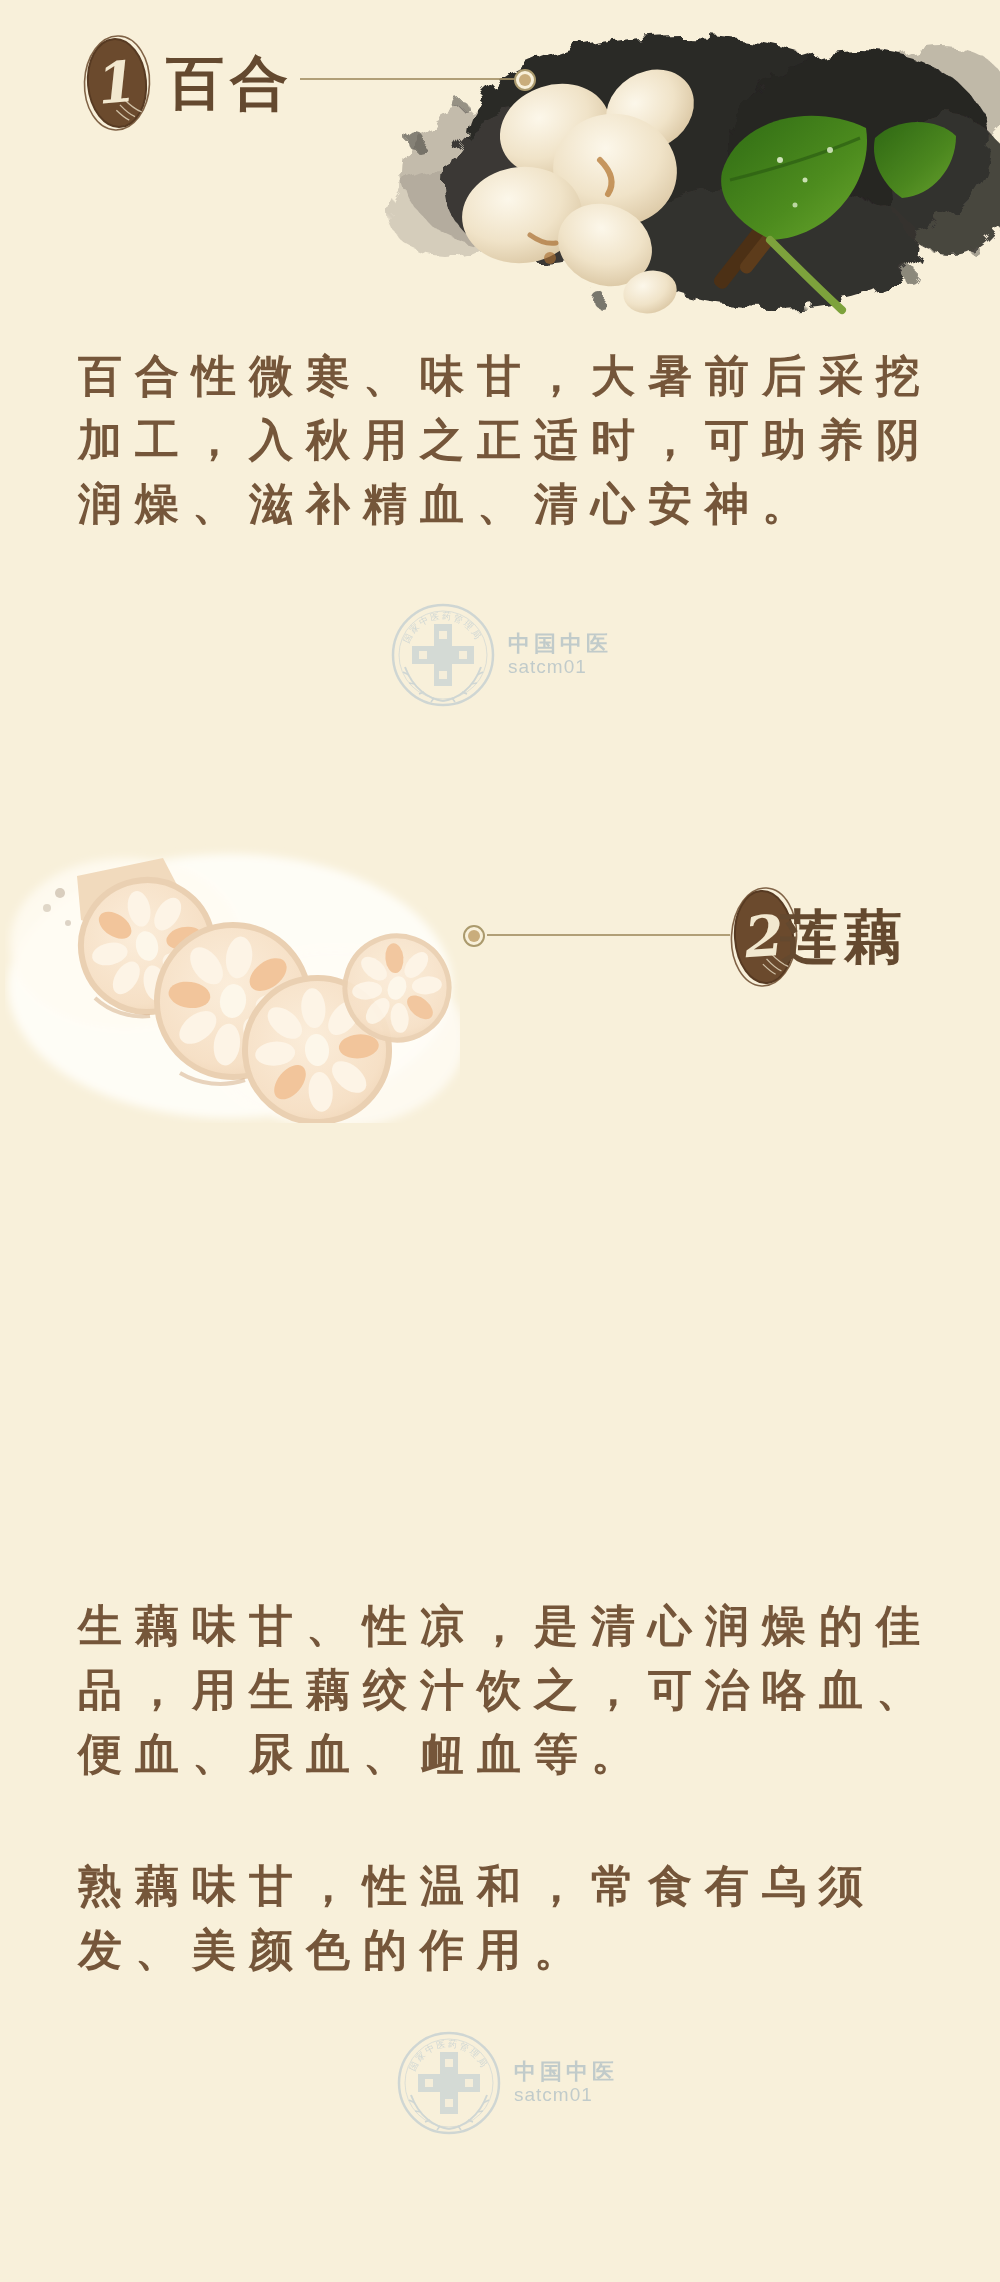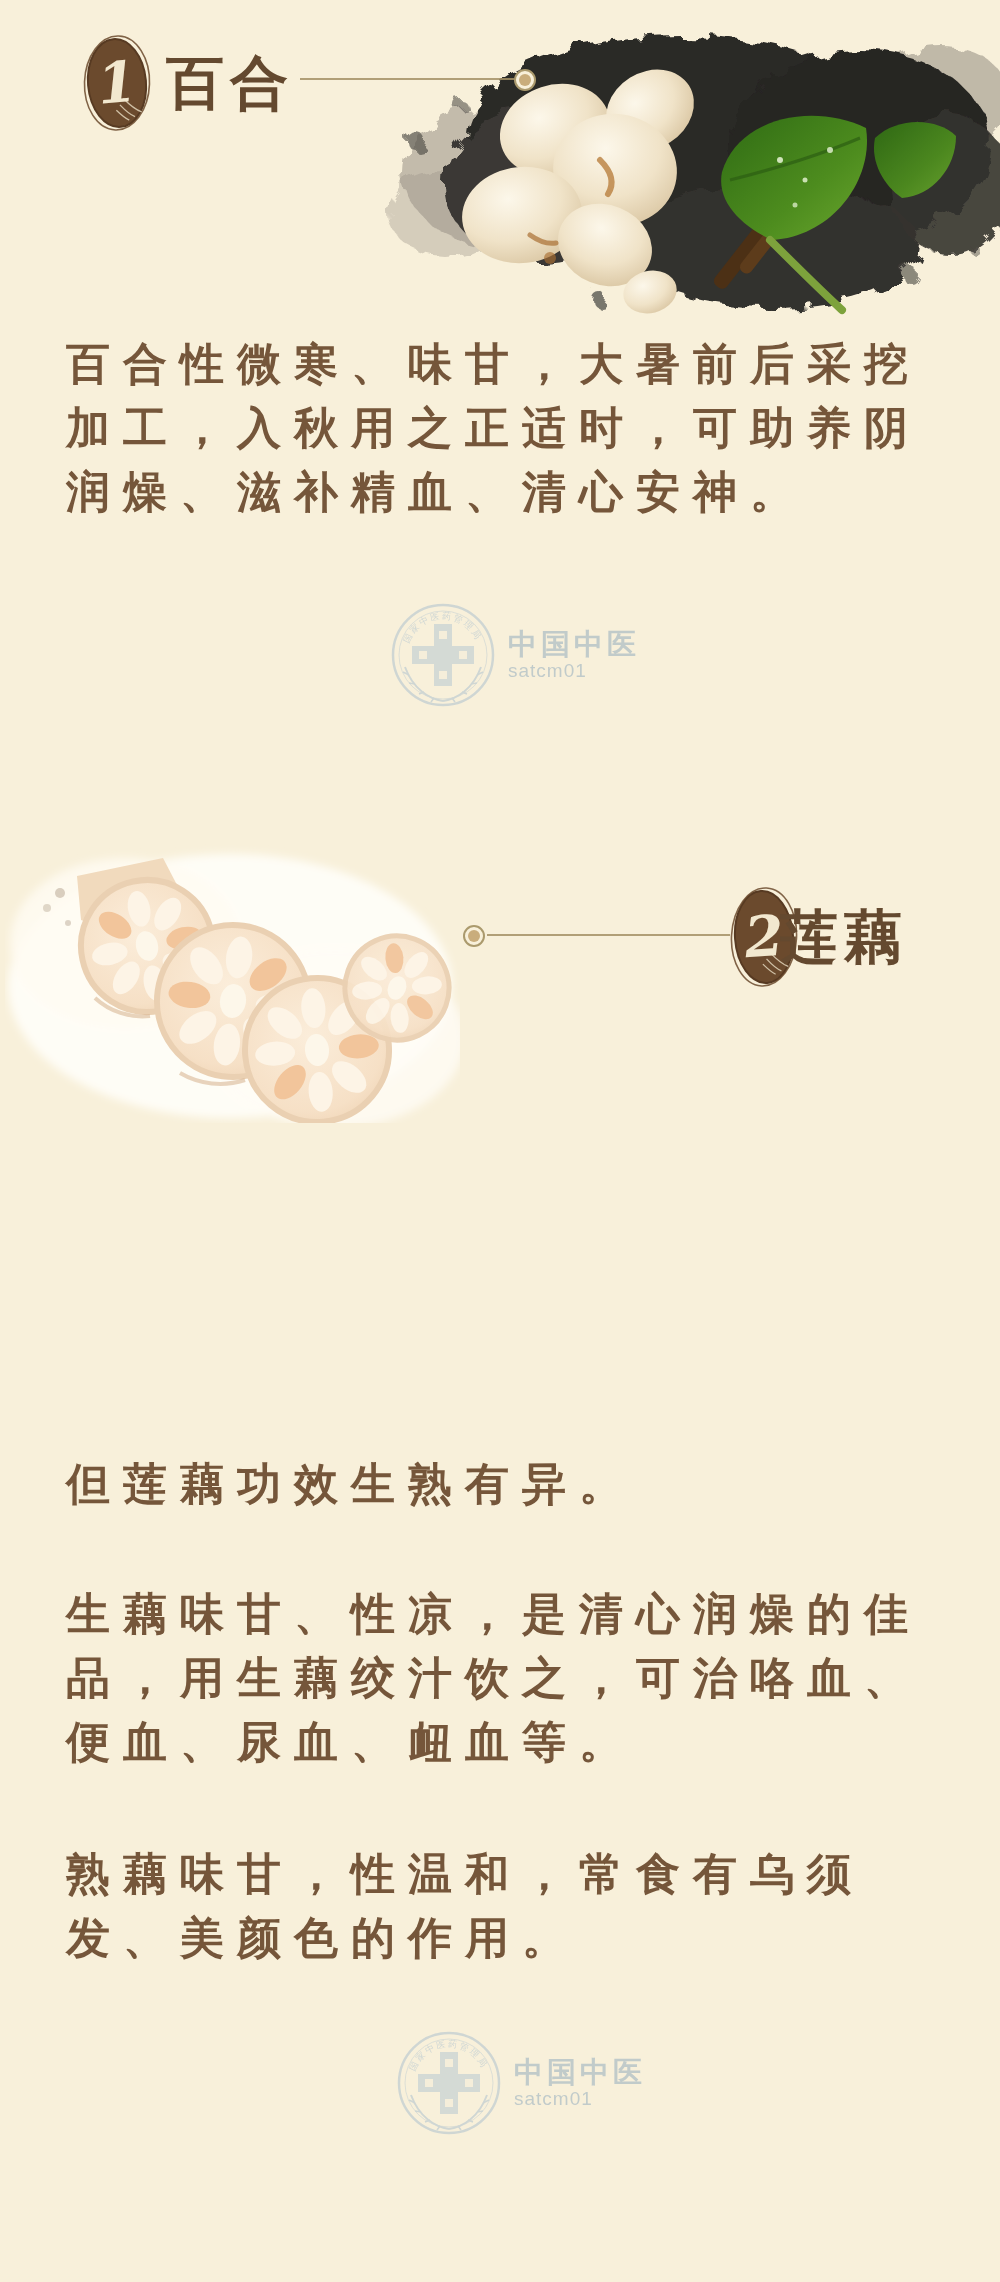--- a/index.html
+++ b/index.html
@@ -17,32 +17,32 @@
   }
   .rule{position:absolute;height:2px;background:#a59165;opacity:.85;z-index:2;}
   .ring{
     position:absolute;width:18px;height:18px;border-radius:50%;
     border:2px solid #ab9a6d;background:#f8f0da;z-index:2;
     display:flex;align-items:center;justify-content:center;
   }
   .ring .dot{width:12px;height:12px;border-radius:50%;background:#c9ad7c;}
   
   .para{
-    position:absolute;left:62px;width:884px;margin:4px;
+    position:absolute;left:62px;width:884px;margin:16px;
     font-size:44px;line-height:64px;letter-spacing:13px;
     color:#75563a;font-weight:600;z-index:2;
     text-align:left;word-break:normal;
   }
   
   .watermark{
     position:absolute;display:flex;align-items:center;gap:10px;
     opacity:.6;z-index:1;color:#9db3c1;
   }
   .wm-text{display:flex;flex-direction:column;line-height:1.1;}
-  .wm-brand{font-size:29px;font-weight:700;letter-spacing:4px;}
+  .wm-brand{font-size:22px;font-weight:700;letter-spacing:4px;}
   .wm-handle{font-size:19px;font-weight:400;letter-spacing:1px;}
   
   .photo{position:absolute;z-index:1;}
 </style>
 </head>
 <body>
 
 <div class="canvas">
 
   <svg class="badge" style="left:80px;top:30px;" width="74" height="106" viewBox="-37 -53 74 106">
@@ -236,21 +236,20 @@
   <svg class="badge" style="left:727px;top:884px;" width="74" height="106" viewBox="-37 -53 74 106">
     <g transform="rotate(-4)">
       <ellipse rx="29" ry="46" fill="#6b4a2d" stroke="#573a22" stroke-width="2"></ellipse>
       <ellipse rx="32.5" ry="49" fill="none" stroke="#6b4a2d" stroke-width="1.6" transform="rotate(7)" opacity=".85"></ellipse>
       <text y="19" text-anchor="middle" font-family="'DejaVu Serif',serif" font-style="italic" font-weight="700" font-size="56" fill="#f2e8cf">2</text>
       <path d="M5,16 q9,11 17,15 M1,22 q8,10 14,13 M-3,27 q7,8 12,11" stroke="#f2e8cf" stroke-width="1.3" fill="none" opacity=".75"></path>
     </g>
   </svg>
   <h2 class="sec-title" style="left:780px;top:908px;">莲藕</h2>
 
-  <p class="para" style="top:1448px;">但莲藕功效生熟有异。</p>
   <p class="para" style="top:1578px;">生藕味甘、性凉，是清心润燥的佳品，用生藕绞汁饮之，可治咯血、便血、尿血、衄血等。</p>
   <p class="para" style="top:1838px;">熟藕味甘，性温和，常食有乌须发、美颜色的作用。</p>
 
   <div class="watermark" style="left:394px;top:2028px;">
     <svg width="110" height="110" viewBox="-55 -55 110 110">
       <circle r="50" fill="none" stroke="#b5c6d0" stroke-width="2.5"></circle>
       <circle r="44" fill="none" stroke="#b5c6d0" stroke-width="1" opacity=".7"></circle>
       <path d="M-9,-31 h18 v22 h22 v18 h-22 v22 h-18 v-22 h-22 v-18 h22 z" fill="#b5c6d0" opacity=".9"></path>
       <rect x="-4" y="-24" width="8" height="8" fill="#f8f0da" opacity=".9"></rect>
       <rect x="-4" y="16" width="8" height="8" fill="#f8f0da" opacity=".9"></rect>

